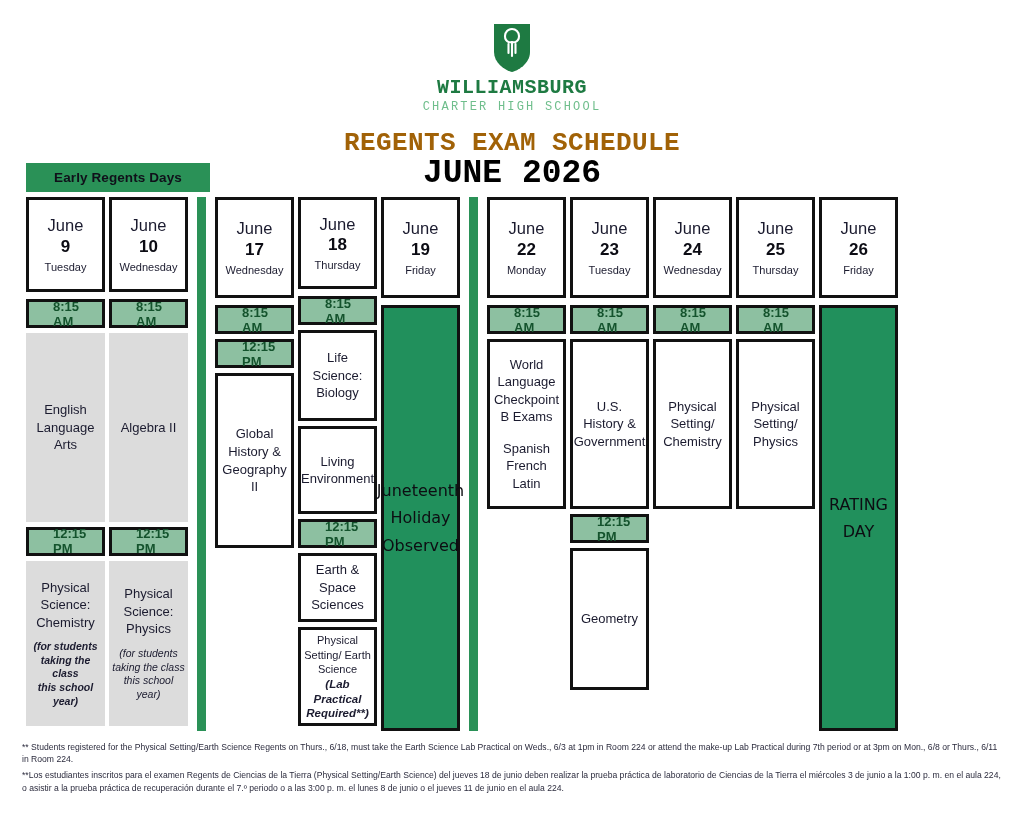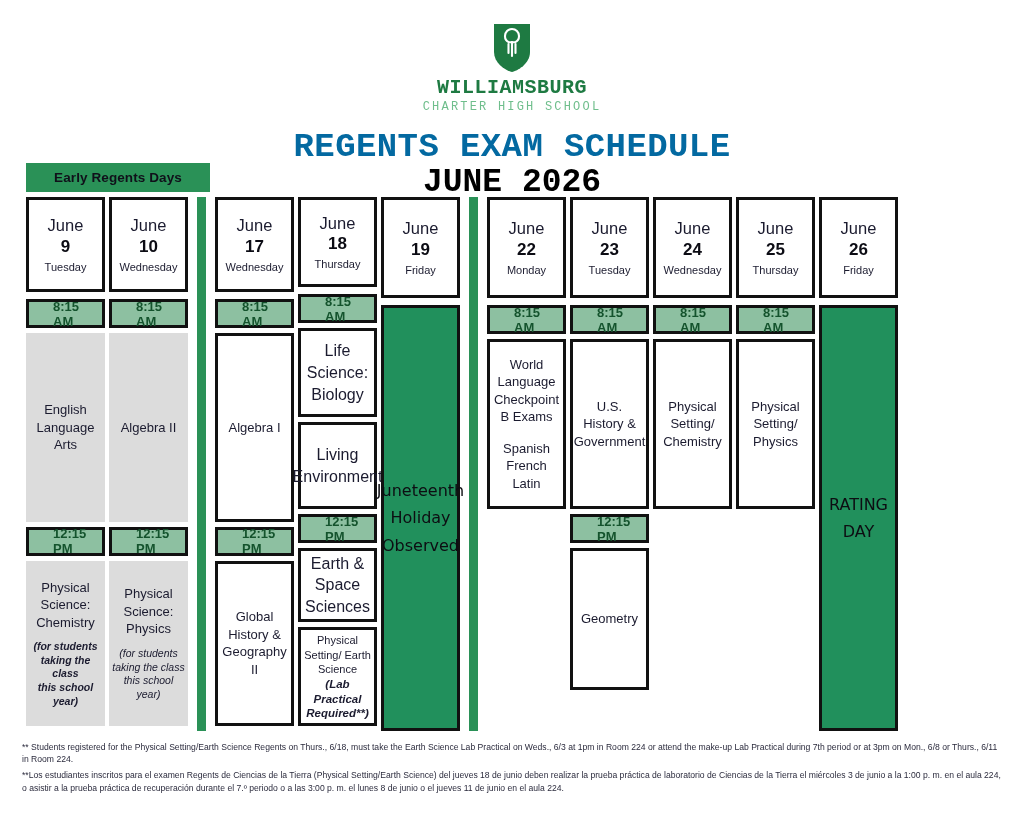--- a/index.html
+++ b/index.html
@@ -37,24 +37,24 @@
     line-height: 1;
   }
   .logo-sub {
     font-size: 12px;
     letter-spacing: 2.2px;
     color: #6fbe8c;
     margin-top: 3px;
     line-height: 1;
   }
   .title {
-    font-size: 34px;
+    font-size: 26px;
     font-weight: bold;
     letter-spacing: 0.4px;
-    color: #0369a1;
+    color: #a16207;
     margin-top: 17px;
     line-height: 1.05;
   }
   .title-sub {
     font-size: 33px;
     font-weight: bold;
     color: #000000;
     line-height: 1.05;
   }
 
@@ -165,21 +165,21 @@
     margin-top: 9px;
   }
   .exam .note.light { font-weight: normal; font-style: italic; }
   .exam .sub2 { margin-top: 14px; }
   .exam .bolditalic {
     font-weight: bold;
     font-style: italic;
     font-size: 11.5px;
     line-height: 1.25;
   }
-  .exam.small { font-size: 16px; }
+  .exam.small { font-size: 13px; }
   .exam.xsmall { font-size: 11px; }
 
   
   .greenpanel {
     border: 3px solid #111111;
     background: #21905c;
     box-sizing: border-box;
     display: flex;
     align-items: center;
     justify-content: center;
@@ -284,23 +284,20 @@
     </div>
     <div class="divider"></div>
     <div class="section">
       <div class="col">
         <div class="datecell">
           <div class="d-month">June</div>
           <div class="d-day">17</div>
           <div class="d-name">Wednesday</div>
         </div>
         <div class="timecell">8:15 AM</div>
-        <div class="exam" style="height: 200px;">
-          <div>Algebra I</div>
-        </div>
         <div class="timecell">12:15 PM</div>
         <div class="exam" style="height: 175px;">
           <div>Global</div>
           <div>History &amp;</div>
           <div>Geography</div>
           <div>II</div>
         </div>
         <div class="spacer"></div>
       </div>
       <div class="col">

